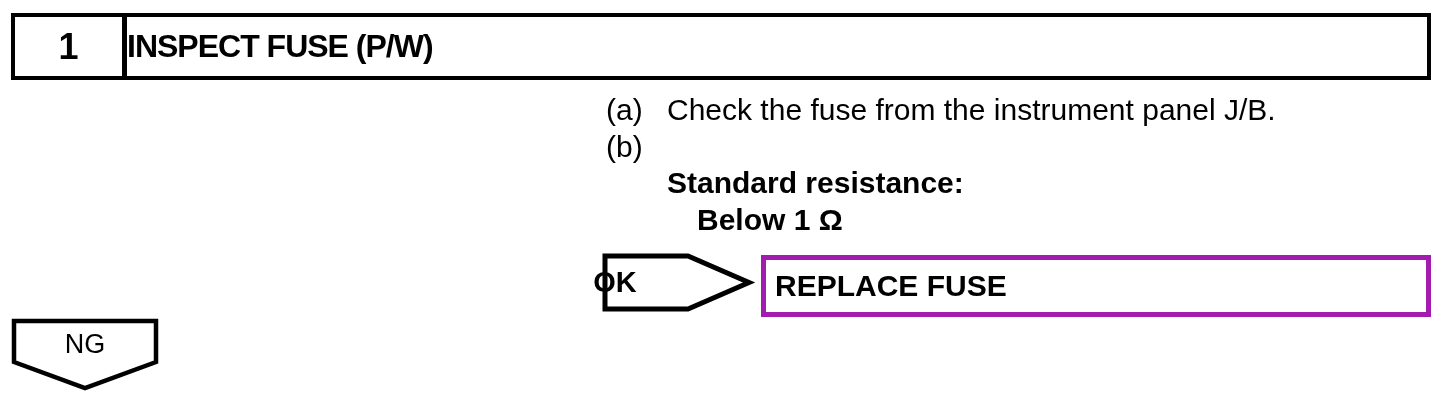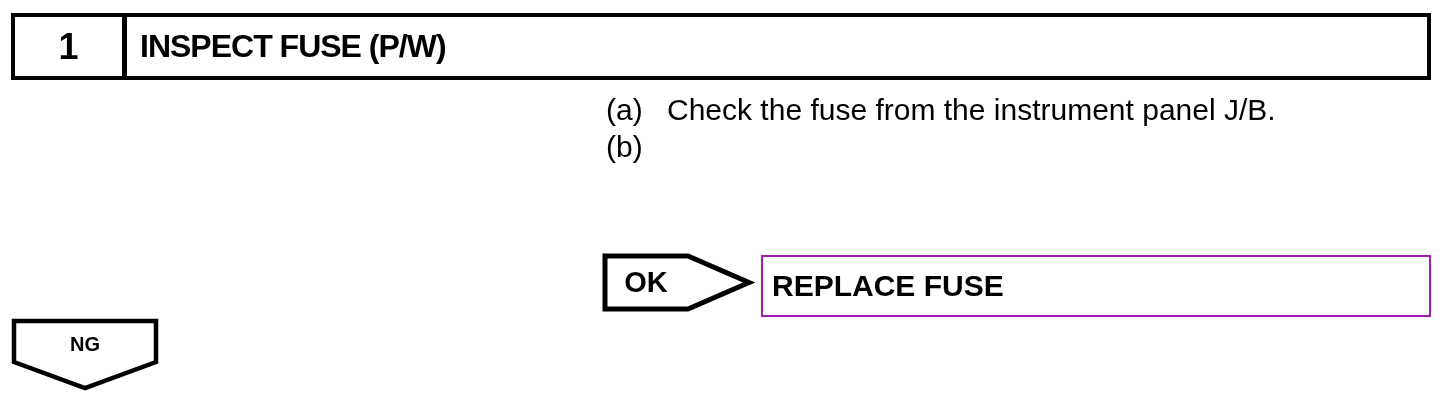--- a/index.html
+++ b/index.html
@@ -36,21 +36,20 @@
     display: flex;
     align-items: center;
     justify-content: center;
     font-weight: bold;
     font-size: 36px;
   }
   .step-title-cell {
     flex: 1;
     display: flex;
     align-items: center;
-    padding-left: 13px;
     font-weight: bold;
     font-size: 32px;
     letter-spacing: -1px;
     white-space: nowrap;
   }
 
   
   .instructions {
     position: absolute;
     left: 606px;
@@ -67,39 +66,39 @@
   
   .ok-shape {
     position: absolute;
     left: 600px;
     top: 250px;
     width: 160px;
     height: 66px;
   }
   .ok-label {
     position: absolute;
-    left: 605px;
+    left: 574px;
     top: 256px;
     width: 82px;
     height: 53px;
     display: flex;
     align-items: center;
     justify-content: center;
     font-weight: bold;
     font-size: 29px;
   }
 
   
   .action-box {
     position: absolute;
     left: 761px;
     top: 255px;
     width: 670px;
     height: 62px;
-    border: 2px solid #a21caf;
+    border: 5px solid #a21caf;
     box-sizing: border-box;
     display: flex;
     align-items: center;
     padding-left: 9px;
     font-weight: bold;
     font-size: 30px;
     white-space: nowrap;
     background: #fff;
   }
 
@@ -113,22 +112,22 @@
   }
   .ng-label {
     position: absolute;
     left: 14px;
     top: 321px;
     width: 142px;
     height: 47px;
     display: flex;
     align-items: center;
     justify-content: center;
-    font-weight: bold;
-    font-size: 20px;
+    font-weight: normal;
+    font-size: 27px;
   }
 
   svg polygon {
     fill: #ffffff;
     stroke: #000000;
     stroke-linejoin: miter;
   }
 </style>
 </head>
 <body>
@@ -141,20 +140,22 @@
   </div>
 
   <div class="instructions">
     <div class="inst-row">
       <span class="inst-label">(a)</span>
       <span class="inst-text">Check the fuse from the instrument panel J/B.</span>
     </div>
     <div class="inst-row">
       <span class="inst-label">(b)</span>
     </div>
+    <div class="inst-standard">Standard resistance:</div>
+    <div class="inst-value">Below 1 Ω</div>
   </div>
 
   <svg class="ok-shape" viewBox="0 0 160 66" xmlns="http://www.w3.org/2000/svg">
     <polygon points="5,6 88,6 149,32.5 88,59 5,59" stroke-width="5"></polygon>
   </svg>
   <div class="ok-label">OK</div>
 
   <div class="action-box">
     <span>REPLACE FUSE</span>
   </div>

